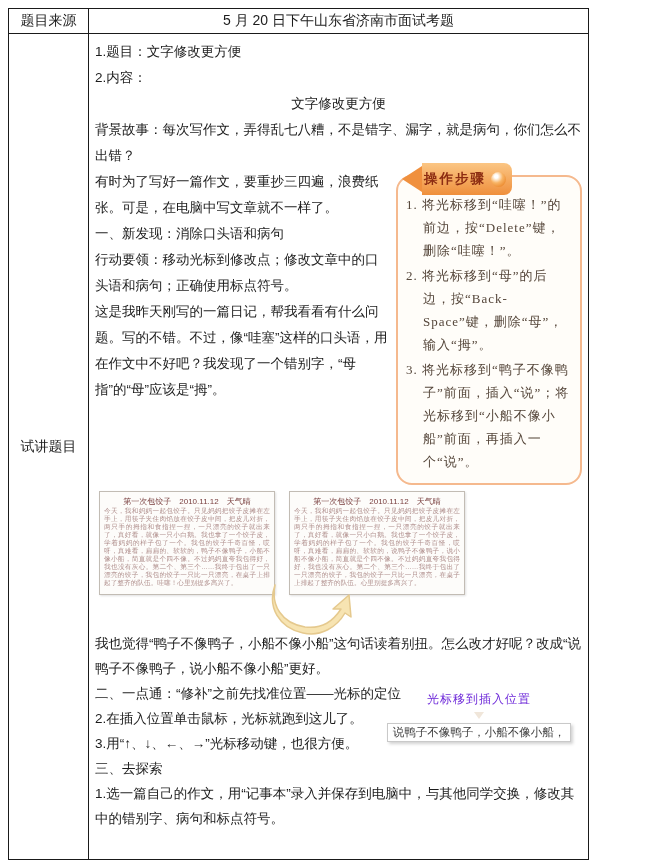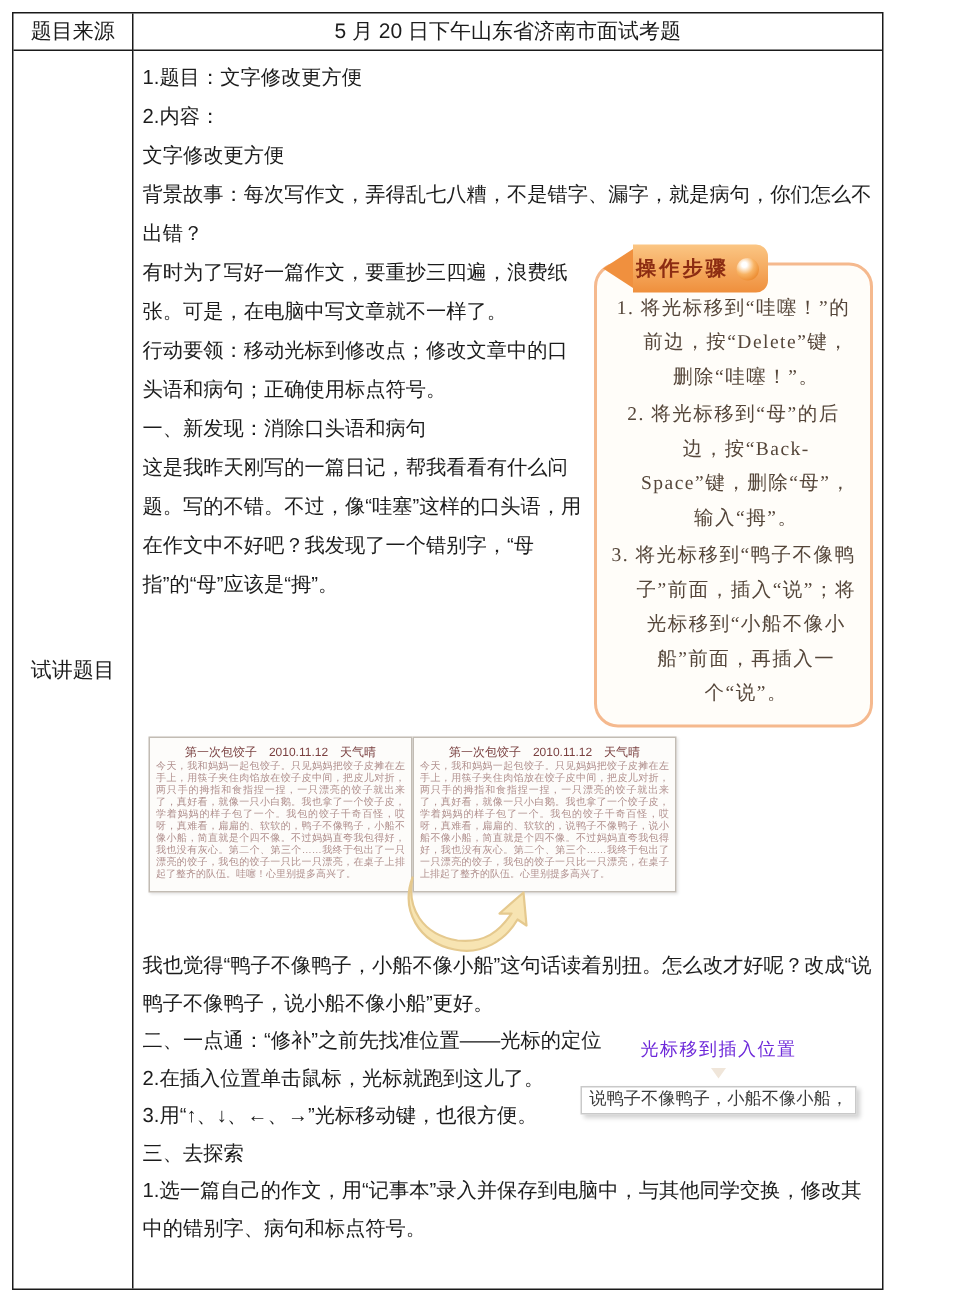--- a/index.html
+++ b/index.html
@@ -8,44 +8,44 @@
   .tbl{position:absolute;left:8px;top:8px;width:581px;height:852px;
        border:1px solid #1a1a1a;display:grid;
        grid-template-columns:80px 1fr;grid-template-rows:25px 1fr;box-sizing:border-box;}
   .cell{box-sizing:border-box;}
   .c-hdr-l{border-right:1px solid #1a1a1a;border-bottom:1px solid #1a1a1a;
            display:flex;align-items:center;justify-content:center;font-size:14px;}
   .c-hdr-r{border-bottom:1px solid #1a1a1a;display:flex;align-items:center;justify-content:center;font-size:14px;}
   .c-left{border-right:1px solid #1a1a1a;display:flex;align-items:center;justify-content:center;font-size:14px;}
   .c-main{position:relative;padding:5px 6px 2px 6px;font-size:13.5px;line-height:26px;overflow:hidden;}
   .c-main p{margin:0;}
-  .ttl-center{}
+  .ttl-center{text-align:center;}
   .tight{line-height:25px;}
 
   
   .steps-box{float:right;width:186px;margin:6px 0 6px 8px;box-sizing:border-box;
              border:2px solid #f5b98e;border-radius:16px;background:#fffdf9;
              padding:16px 8px 8px 8px;position:relative;}
   .steps-header{position:absolute;top:-14px;left:4px;display:flex;align-items:center;}
   .steps-arrowhead{width:0;height:0;border-top:13px solid transparent;
                    border-bottom:13px solid transparent;border-right:20px solid #f0903e;}
   .steps-header-body{background:linear-gradient(#fbc684,#ef8f3c);color:#8c2c12;
                      font-weight:bold;font-size:13.5px;letter-spacing:2px;
                      padding:3px 6px 3px 2px;border-radius:0 8px 8px 0;
                      display:flex;align-items:center;gap:5px;}
   .mouse-icon{width:15px;height:15px;border-radius:50%;
               background:radial-gradient(circle at 35% 30%,#ffffff 12%,#f8b465 45%,#e87d1e 90%);
               box-shadow:0 0 0 1px #e2único invalid;}
   .steps-list{margin:0;padding:0;list-style:none;
               font-family:"Liberation Serif",serif;color:#55463a;
-              font-size:13px;line-height:23px;letter-spacing:1px;text-align:center;}
+              font-size:13px;line-height:23px;letter-spacing:1px;}
   .steps-list li{padding-left:17px;text-indent:-17px;margin-bottom:2px;}
 
   
-  .images-row{clear:both;position:relative;margin:6px 0 36px 4px;display:flex;}
+  .images-row{clear:both;position:relative;margin:6px 0 36px 4px;display:flex;gap:14px;}
   .diary{width:176px;height:104px;background:#fdfcfa;border:1px solid #c2bcb4;
          box-shadow:1px 1px 2px rgba(0,0,0,.12);overflow:hidden;box-sizing:border-box;padding:4px 4px;}
   .diary-title{font-size:8px;color:#7a4040;text-align:center;white-space:nowrap;line-height:11px;}
   .diary-body-wrap{width:150%;transform:scale(0.6667);transform-origin:0 0;}
   .diary-body{font-size:10px;line-height:12px;color:#b08f8d;text-align:justify;}
   .curved-arrow{position:absolute;left:168px;bottom:-40px;width:90px;height:52px;}
 
   
   .callout{position:absolute;right:14px;top:652px;width:190px;text-align:center;}
   .callout-label{font-family:"Liberation Serif",serif;font-weight:normal;
@@ -88,22 +88,22 @@
           </span>
         </div>
         <ol class="steps-list">
           <li>1. 将光标移到“哇噻！”的前边，按“Delete”键，删除“哇噻！”。</li>
           <li>2. 将光标移到“母”的后边，按“Back-Space”键，删除“母”，输入“拇”。</li>
           <li>3. 将光标移到“鸭子不像鸭子”前面，插入“说”；将光标移到“小船不像小船”前面，再插入一个“说”。</li>
         </ol>
       </div>
 
       <p>有时为了写好一篇作文，要重抄三四遍，浪费纸张。可是，在电脑中写文章就不一样了。</p>
+      <p>一、新发现：消除口头语和病句</p>
       <p>行动要领：移动光标到修改点；修改文章中的口头语和病句；正确使用标点符号。</p>
-      <p>一、新发现：消除口头语和病句</p>
       <p>这是我昨天刚写的一篇日记，帮我看看有什么问题。写的不错。不过，像“哇塞”这样的口头语，用在作文中不好吧？我发现了一个错别字，“母指”的“母”应该是“拇”。</p>
 
       <div class="images-row">
         <div class="diary">
           <div class="diary-title">第一次包饺子　2010.11.12　天气晴</div>
           <div class="diary-body-wrap">
             <div class="diary-body">今天，我和妈妈一起包饺子。只见妈妈把饺子皮摊在左手上，用筷子夹住肉馅放在饺子皮中间，把皮儿对折，两只手的拇指和食指捏一捏，一只漂亮的饺子就出来了，真好看，就像一只小白鹅。我也拿了一个饺子皮，学着妈妈的样子包了一个。我包的饺子千奇百怪，哎呀，真难看，扁扁的、软软的，鸭子不像鸭子，小船不像小船，简直就是个四不像。不过妈妈直夸我包得好，我也没有灰心。第二个、第三个……我终于包出了一只漂亮的饺子，我包的饺子一只比一只漂亮，在桌子上排起了整齐的队伍。哇噻！心里别提多高兴了。</div>
           </div>
         </div>
         <div class="diary">

